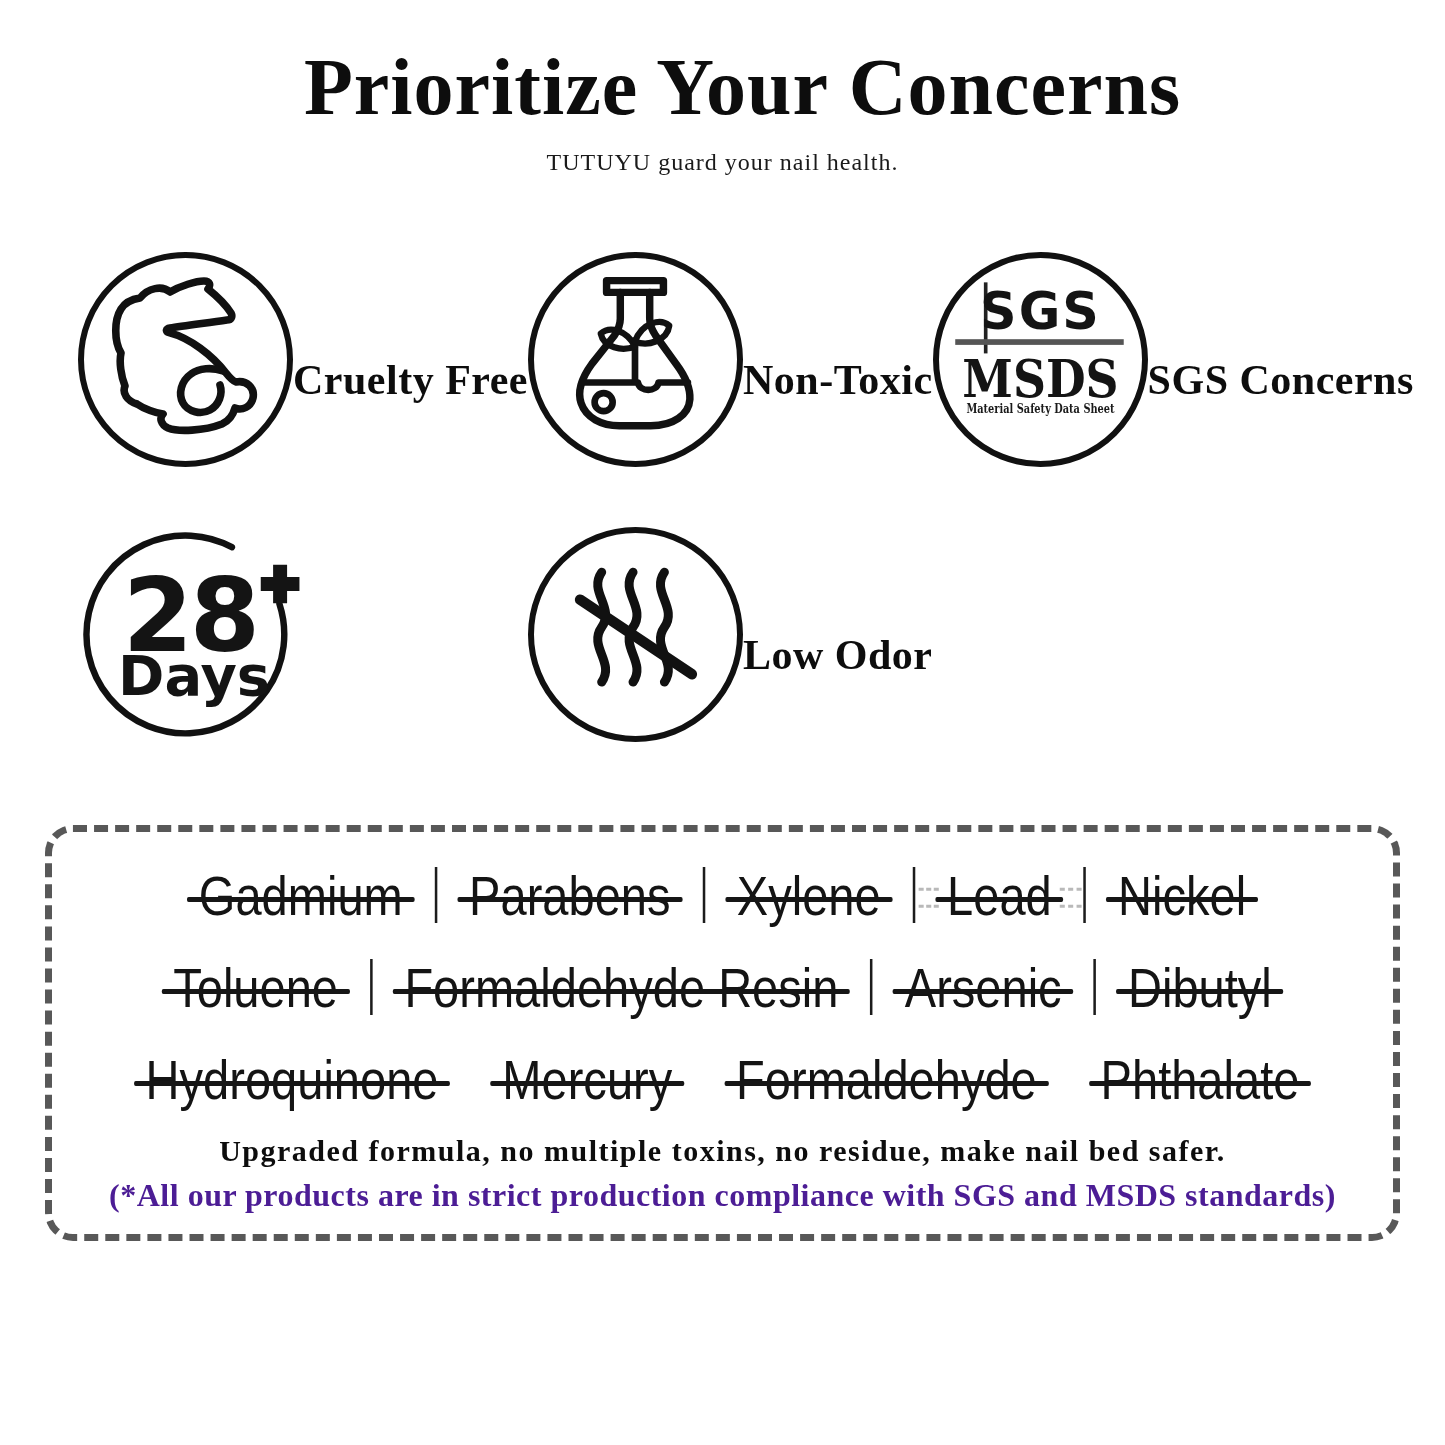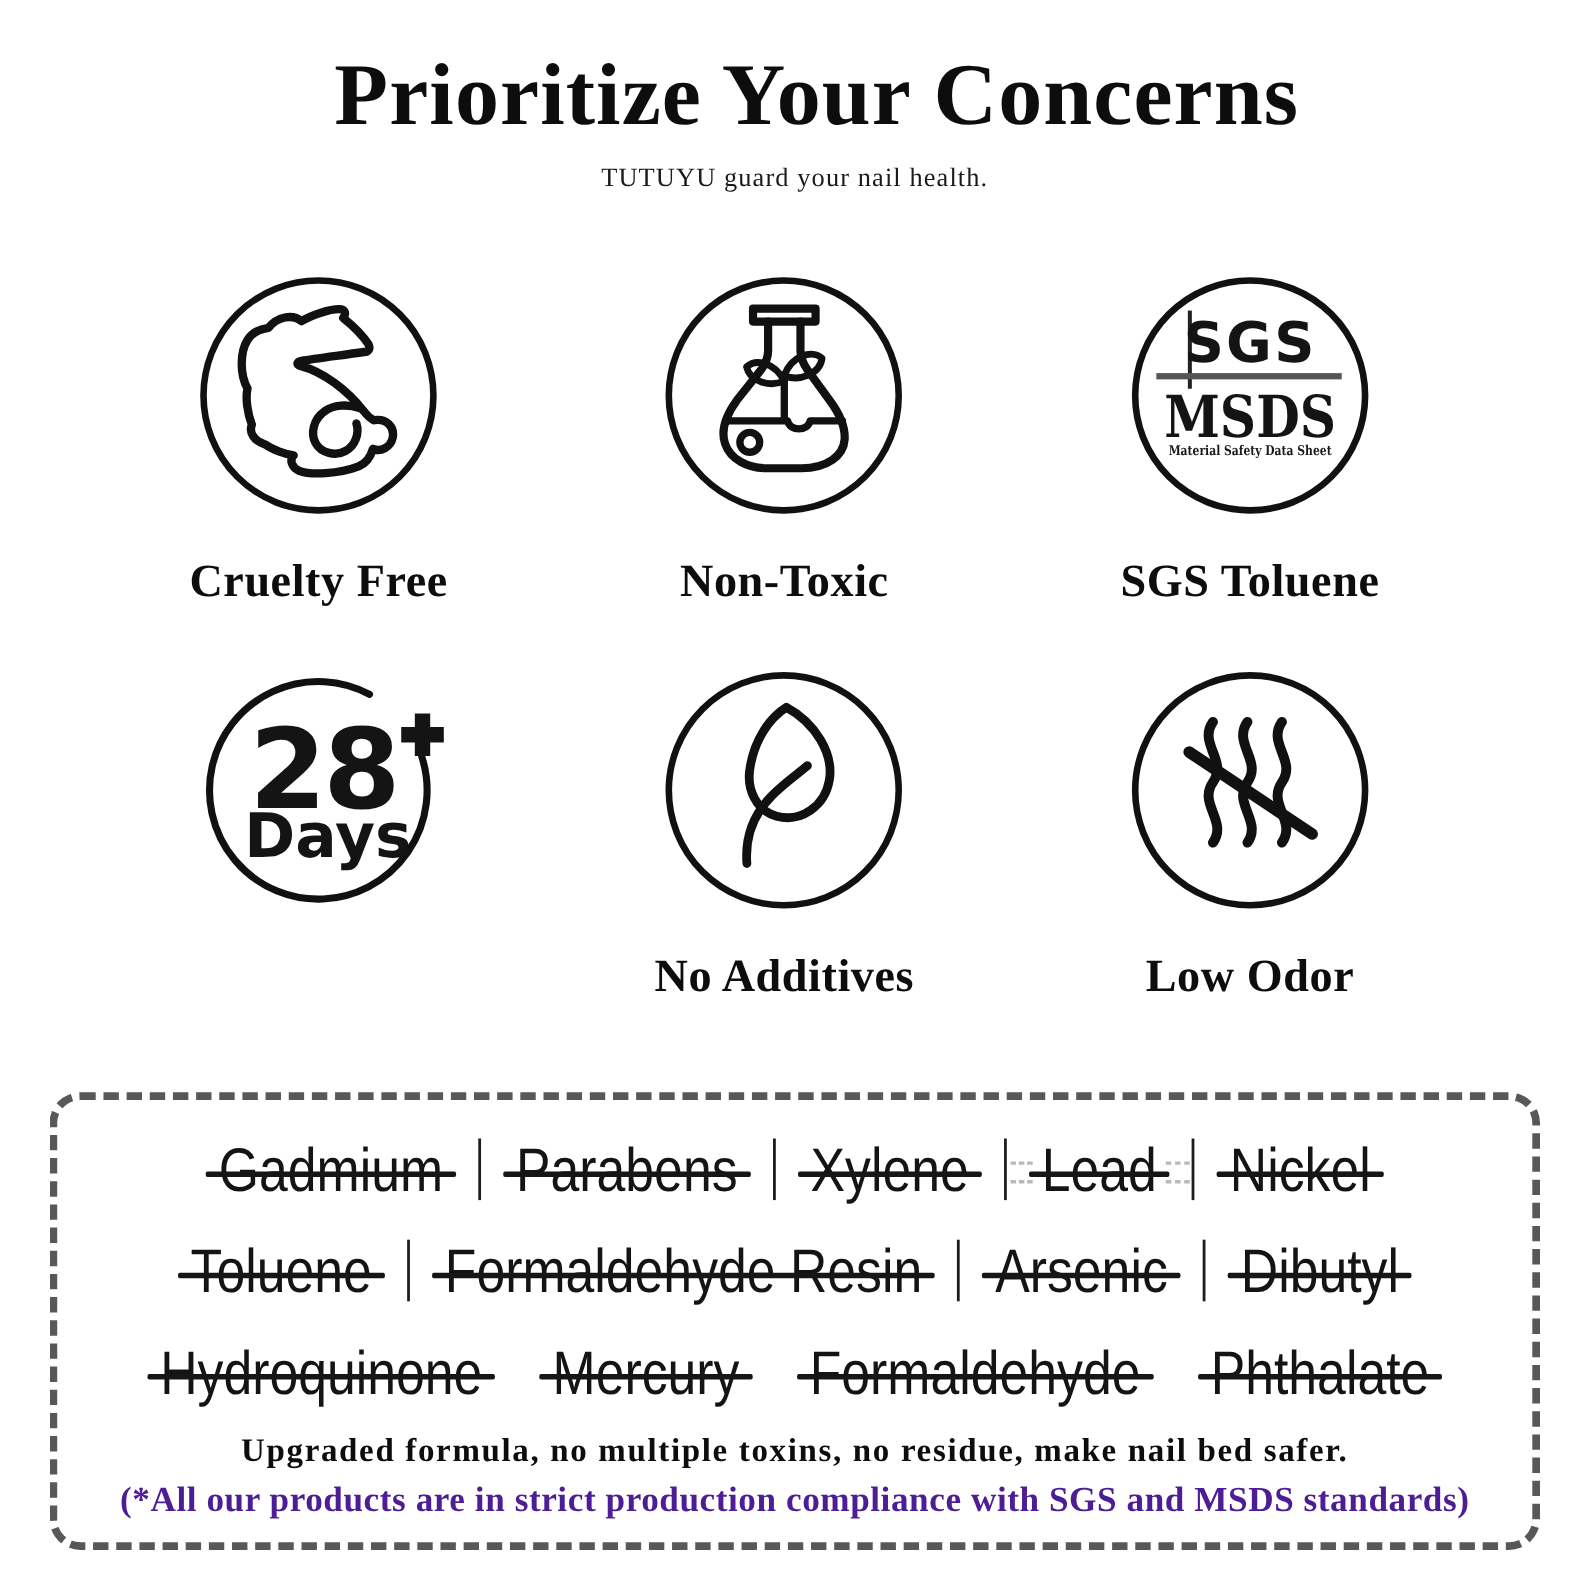--- a/index.html
+++ b/index.html
@@ -15,21 +15,21 @@
   }
   .subtitle{
     font-family:"Liberation Serif",serif;font-size:24px;line-height:40px;
     margin-top:14px;color:#1a1a1a;letter-spacing:1px;
   }
   
   .features{
     margin:70px 0 0 78px;width:1270px;
     display:grid;grid-template-columns:repeat(3,1fr);row-gap:60px;
   }
-  .feature{display:flex;flex-direction:column;align-items:center;}
+  .feature{display:flex;flex-direction:row;align-items:center;}
   .ring{
     width:215px;height:215px;border:6px solid #111;border-radius:50%;
     box-sizing:border-box;display:flex;align-items:center;justify-content:center;
   }
   .ring.no-ring{border:none;}
   .ring svg{overflow:visible;display:block;}
   .feature-label{
     margin-top:40px;font-family:"Liberation Serif",serif;font-weight:bold;
     font-size:42px;line-height:44px;color:#0d0d0d;letter-spacing:.5px;white-space:nowrap;
   }
@@ -145,49 +145,34 @@
     <div class="feature">
       <div class="ring">
         <svg width="203" height="203" viewBox="0 0 100 100">
           <line x1="23" y1="12" x2="23" y2="47" stroke="#222" stroke-width="1.8"></line>
           <text x="50" y="35" text-anchor="middle" font-family="DejaVu Sans, sans-serif" font-weight="bold" font-size="25" letter-spacing="1" fill="#141414">SGS</text>
           <rect x="8" y="40" width="83" height="2.8" fill="#555"></rect>
           <text x="50" y="68.5" text-anchor="middle" font-family="DejaVu Serif, serif" font-weight="bold" font-size="26" textLength="77" lengthAdjust="spacingAndGlyphs" fill="#141414">MSDS</text>
           <text x="50" y="76.5" text-anchor="middle" font-family="DejaVu Serif, serif" font-weight="600" font-size="6" textLength="73" lengthAdjust="spacingAndGlyphs" fill="#1a1a1a">Material Safety Data Sheet</text>
         </svg>
       </div>
-      <div class="feature-label">SGS Toluene</div>
+      <div class="feature-label">SGS Concerns</div>
     </div>
 
     <div class="feature">
       <div class="ring no-ring">
         <svg width="215" height="215" viewBox="0 0 100 100">
           <path class="stroke" stroke-width="3" d="M 71.6,9.4 A 46,46 0 1 0 93.7,35.8"></path>
           <text x="52" y="57.5" text-anchor="middle" font-family="DejaVu Sans, sans-serif" font-weight="bold" font-size="47" letter-spacing="-1.5" fill="#141414">28</text>
           <path d="M 85,26.5 H 103 M 94,17.5 V 35.5" stroke="#141414" stroke-width="6.5" fill="none"></path>
           <text x="54" y="78" text-anchor="middle" font-family="DejaVu Sans, sans-serif" font-weight="bold" font-size="26" fill="#141414">Days</text>
         </svg>
       </div>
     </div>
 
-    <div class="feature">
-      <div class="ring">
-        <svg width="200" height="200" viewBox="0 0 100 100">
-          <path class="stroke" stroke-width="4" d="M 51,12
-            C 64,19 72.5,33 70.5,45
-            C 68.5,57 57.5,64.5 46.5,61.5
-            C 37.5,59 32.5,49.5 34.5,39
-            C 36.5,27 43,17 51,12 Z"></path>
-          <path class="stroke" stroke-width="4" d="M 33,83
-            C 32,70 36.5,60 44.5,52
-            C 50.5,46 56.5,42 60.5,38.5"></path>
-        </svg>
-      </div>
-      <div class="feature-label">No Additives</div>
-    </div>
 
     <div class="feature">
       <div class="ring">
         <svg width="196" height="196" viewBox="0 0 100 100">
           <path class="stroke" stroke-width="4.6" d="M 33,18 C 26,28 40,36 33,46 C 26,56 40,64 33,74"></path>
           <path class="stroke" stroke-width="4.6" d="M 49,18 C 42,28 56,36 49,46 C 42,56 56,64 49,74"></path>
           <path class="stroke" stroke-width="4.6" d="M 65,18 C 58,28 72,36 65,46 C 58,56 72,64 65,74"></path>
           <path class="stroke" stroke-width="5.4" d="M 22,32 L 79,70"></path>
         </svg>
       </div>

